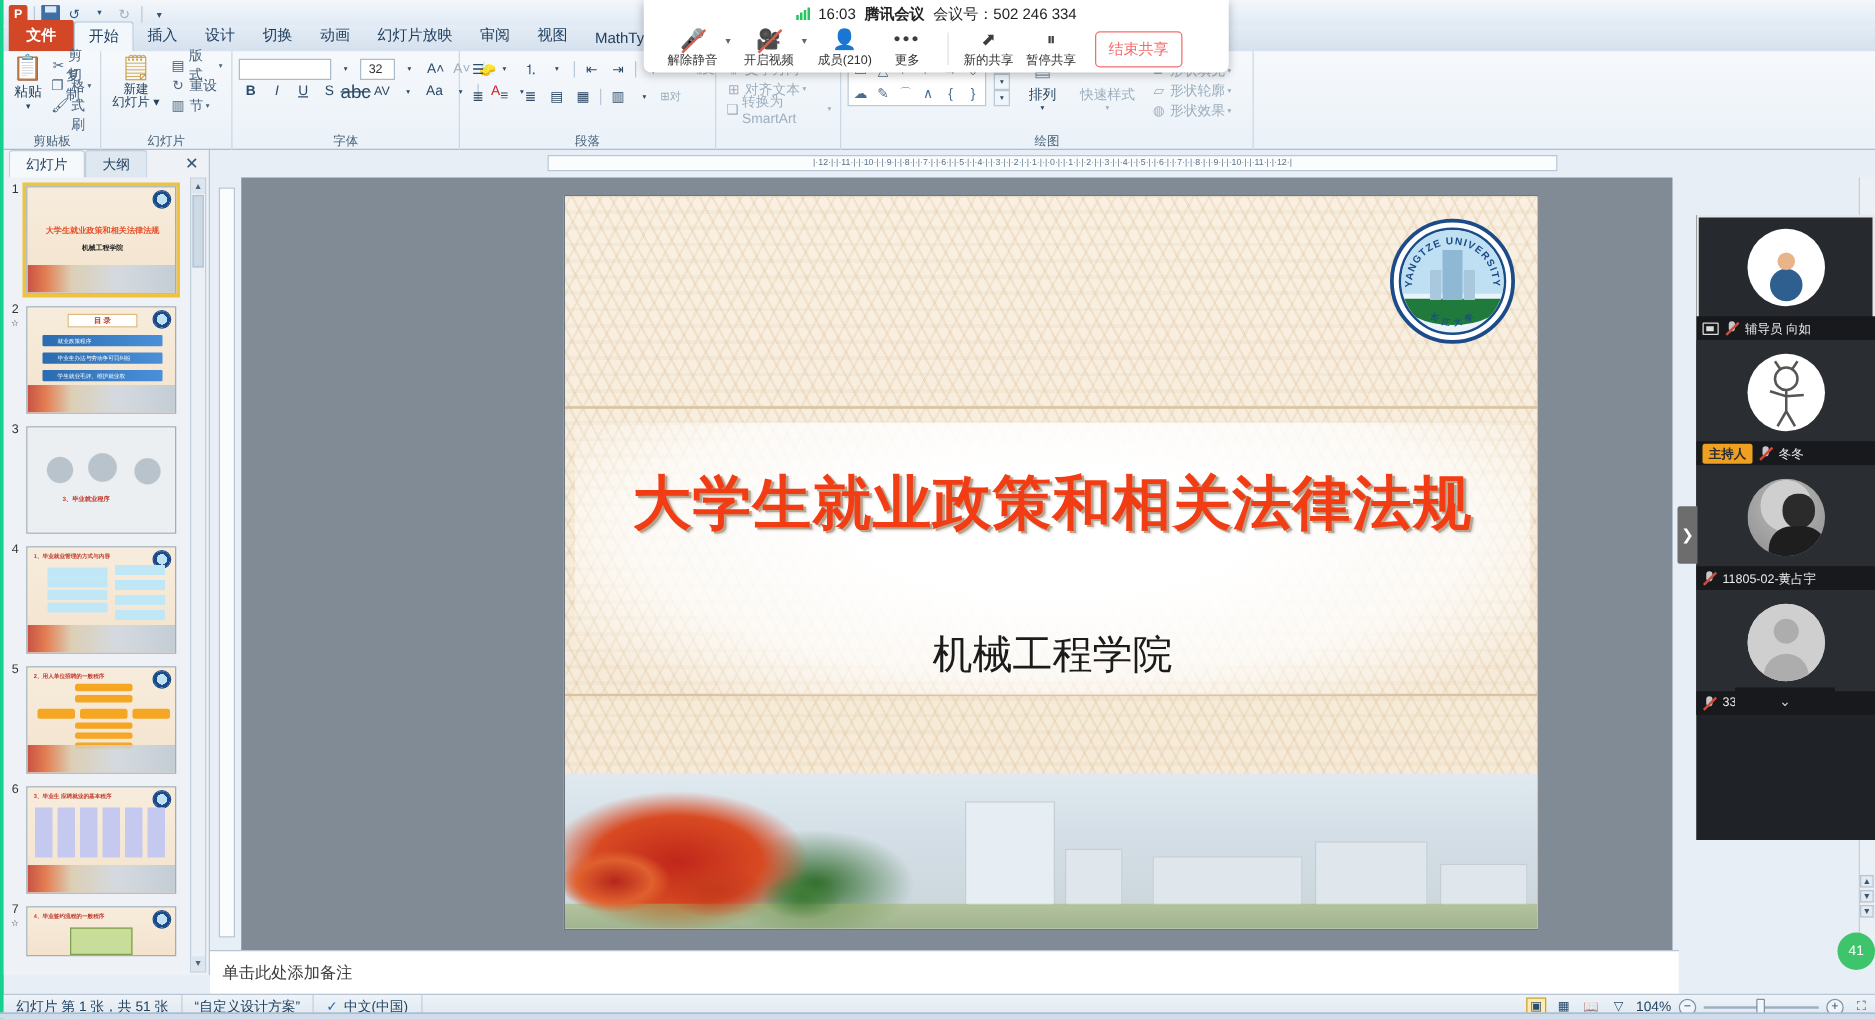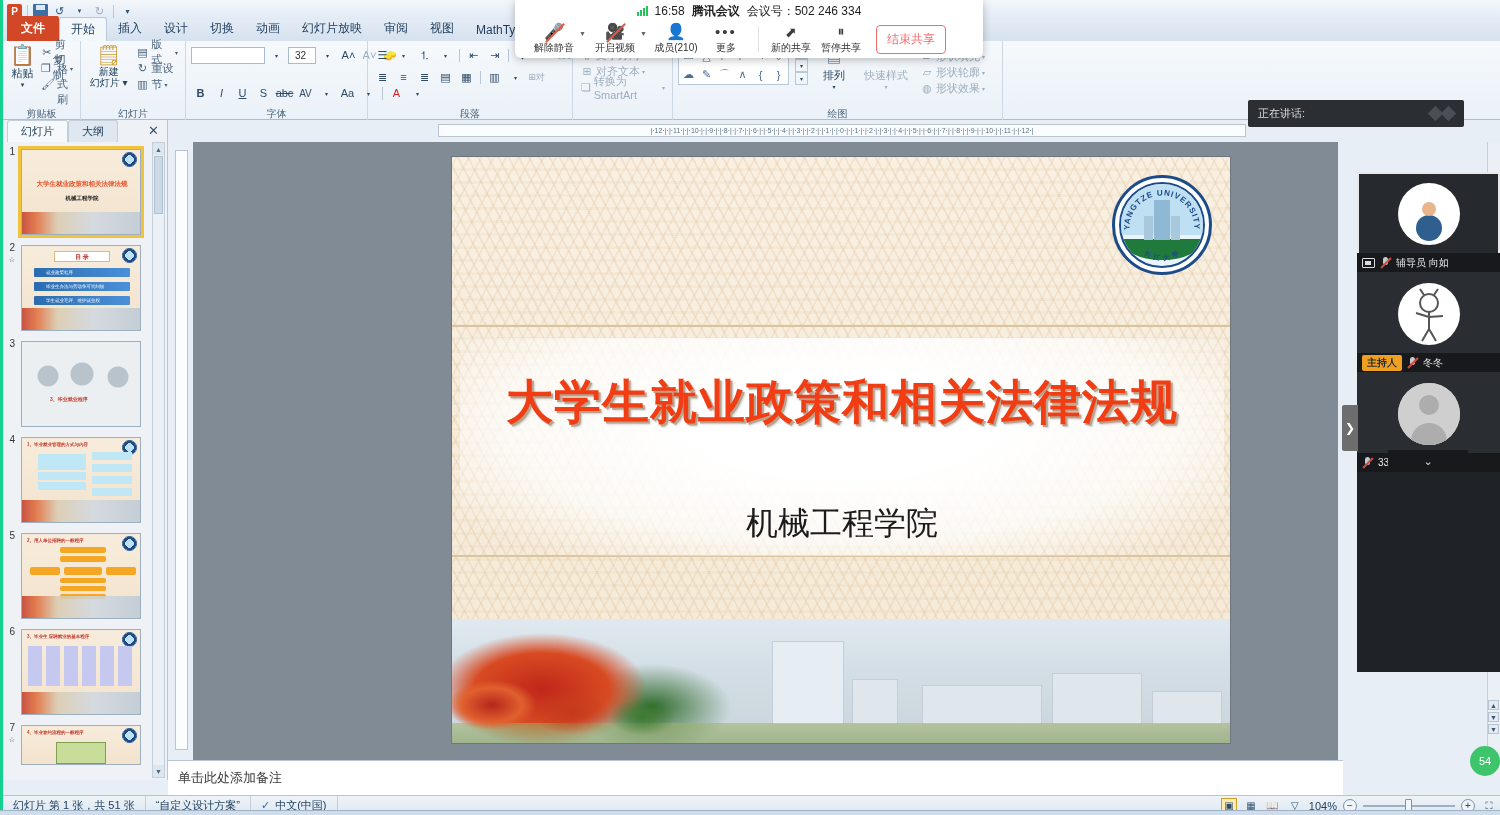--- a/index.html
+++ b/index.html
@@ -353,36 +353,36 @@
                 <span>节</span>
                 <span style="font-size:6px">▾</span>
               </div>
           </div>
         </div>
         <div class="rgroup-title">幻灯片</div>
       </div>
 
       <div class="rgroup" style="width:182px">
         <div class="rgroup-body">
-            <div class="col" style="gap:20px;padding-top:2px">
+            <div class="col" style="gap:0;padding-top:2px">
           <div class="fontbox">
             <div class="inp" style="width:74px"></div>
             <span class="fbtn" style="font-size:6px">▾</span>
             <div class="inp" style="width:28px;justify-content:center;color:#333">32</div>
             <span class="fbtn" style="font-size:6px">▾</span>
             <span class="fbtn">A˄</span>
             <span class="fbtn dim">A˅</span>
             <span class="fbtn">🧽</span>
           </div>
           <div class="fontbox">
             <span class="fbtn" style="font-weight:bold">B</span>
             <span class="fbtn" style="font-style:italic">I</span>
             <span class="fbtn" style="text-decoration:underline">U</span>
             <span class="fbtn">S</span>
-            <span class="fbtn" style="text-decoration:line-through;font-size:11px">abc</span>
+            <span class="fbtn" style="text-decoration:line-through;font-size:15px">abc</span>
             <span class="fbtn" style="font-size:10px">AV</span>
             <span class="fbtn" style="font-size:6px">▾</span>
             <span class="fbtn">Aa</span>
             <span class="fbtn" style="font-size:6px">▾</span>
             <span class="sep-v"></span>
             <span class="fbtn" style="color:#c22">A</span>
             <span class="fbtn" style="font-size:6px">▾</span>
           </div>
         </div>
           </div>
@@ -698,21 +698,21 @@
   </div>
 
   <div class="meetbar">
     <div class="meet-top">
       <span class="sigbars">
         <i style="height:4px"></i>
           <i style="height:6px"></i>
           <i style="height:8px"></i>
           <i style="height:10px"></i>
       </span>
-      <span>16:58</span>
+      <span>16:03</span>
       <span style="font-weight:bold">腾讯会议</span>
       <span>会议号：502 246 334</span>
     </div>
     <div class="meet-ctrls">
       <div class="mctl">
         <span class="gl slashed">🎤</span>
         <span class="lbl">解除静音</span>
       </div>
       <span class="caret">▼</span>
       <div class="mctl">
@@ -734,27 +734,20 @@
         <span class="lbl">新的共享</span>
       </div>
       <div class="mctl">
         <span class="gl" style="font-size:14px">⏸</span>
         <span class="lbl">暂停共享</span>
       </div>
       <div class="endbtn">结束共享</div>
     </div>
   </div>
 
-  <div class="speaking">
-    <span>正在讲话:</span>
-    <span class="waves">
-        <i></i>
-        <i></i>
-      </span>
-  </div>
 
   <div class="vtoggle">❯</div>
   <div class="vstrip">
 
     <div class="vcell active">
       <div class="vavatar av-white">
           <div class="face1"></div>
         </div>
       <div class="vname">
         <span class="shareicon"></span>
@@ -774,39 +767,48 @@
         </svg>
       </div>
       <div class="vname">
         <span class="hostbadge">主持人</span>
         <span class="micoff"></span>
         <span>冬冬</span>
       </div>
     </div>
 
 
+    <div class="vcell">
+      <div class="vavatar">
+          <div class="manphoto"></div>
+        </div>
+      <div class="vname">
+        <span class="micoff"></span>
+        <span>11805-02-黄占宇</span>
+      </div>
+    </div>
 
     <div class="vcell">
       <div class="vavatar av-grey">
           <div class="greysil"></div>
         </div>
       <div class="vname">
         <span class="micoff"></span>
         <span>33</span>
       </div>
       <div class="vmore">⌄</div>
     </div>
   </div>
 
   <div class="edge-arrows">
     <i>▲</i>
     <i>▼</i>
     <i>▼</i>
   </div>
 
-  <div class="gcircle">54</div>
+  <div class="gcircle">41</div>
 
   <div class="taskbar">
     
     
   </div>
 
 </div>
 
 </body></html>

